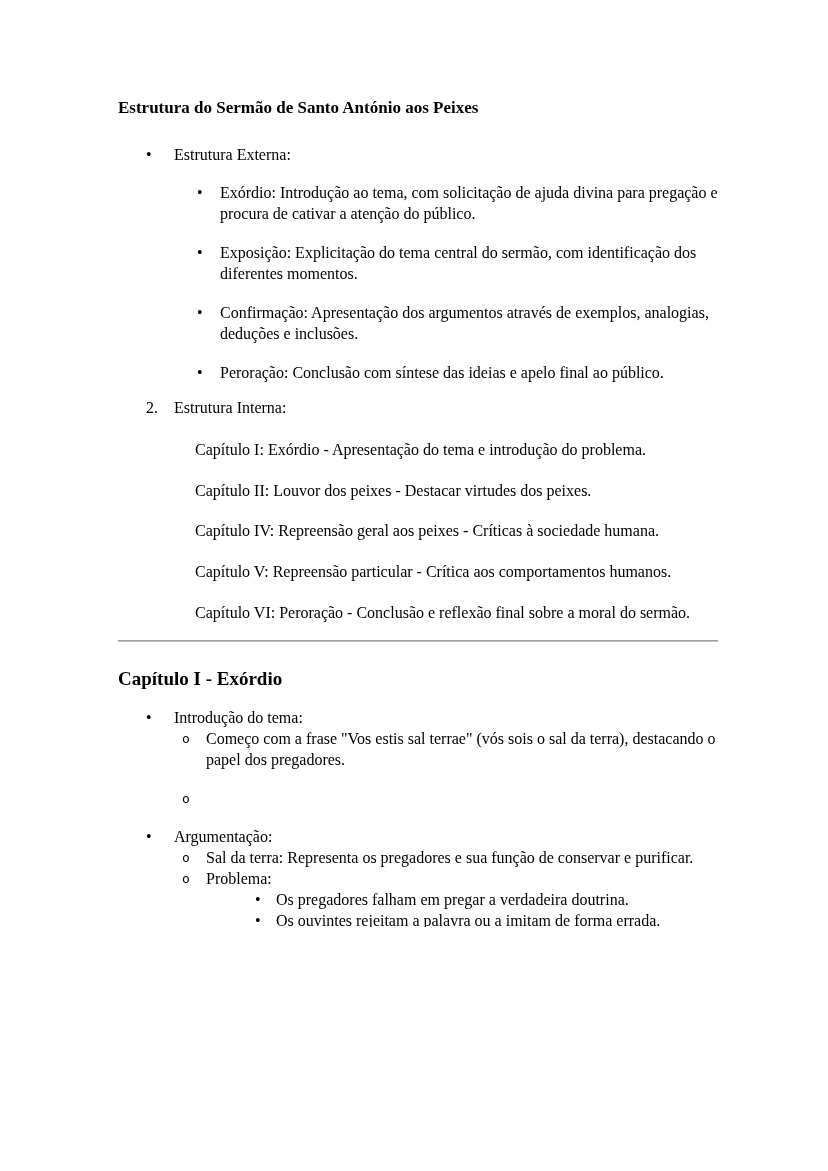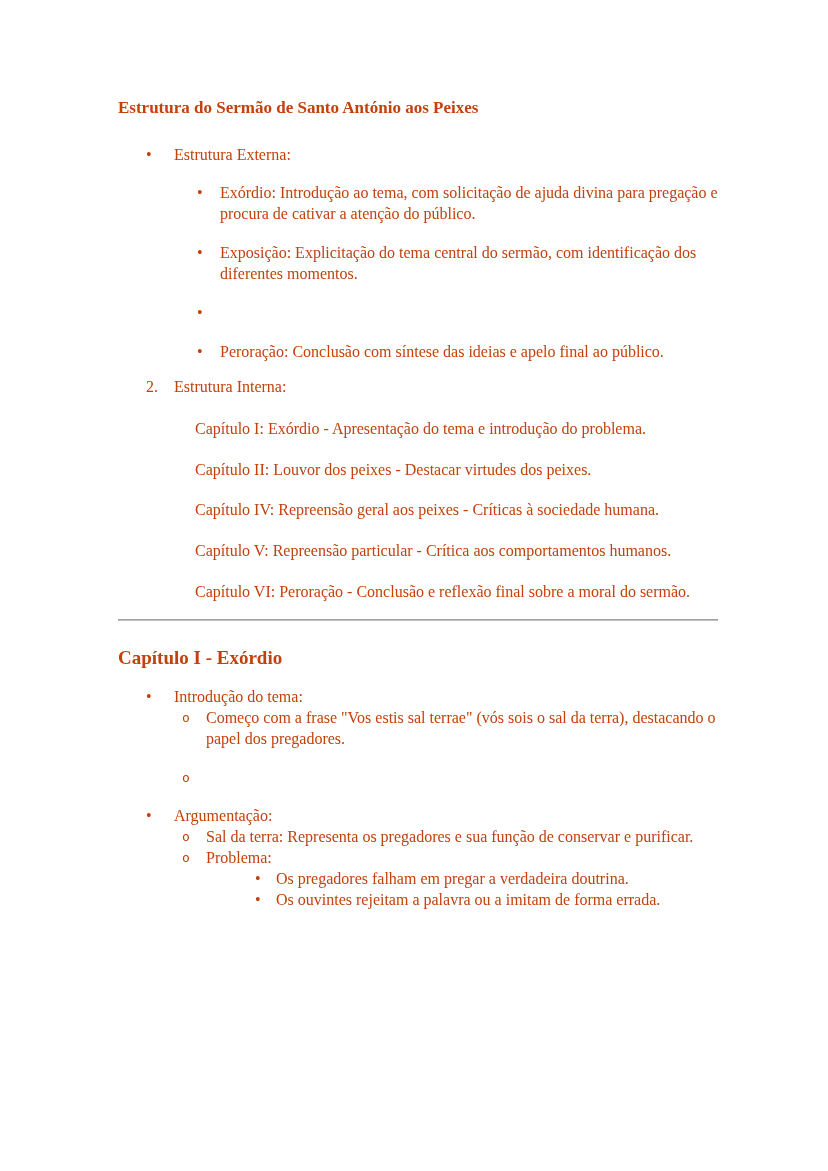--- a/index.html
+++ b/index.html
@@ -3,21 +3,21 @@
 <meta charset="utf-8">
 <style>
   html, body { margin: 0; padding: 0; background: #ffffff; }
   .page {
     width: 828px;
     height: 927px;
     background: #ffffff;
     box-sizing: border-box;
     padding: 97px 110px 0 118px;
     font-family: "Liberation Serif", "DejaVu Serif", serif;
-    color: #c2410c;
+    color: #000000;
     overflow: hidden;
   }
   .doc-title {
     font-size: 17px;
     font-weight: bold;
     line-height: 22px;
     margin: 0 0 25px 0;
   }
   .section-heading {
     font-size: 19px;
@@ -74,20 +74,21 @@
       <div class="txt"><b class="term">Exórdio</b><span>: Introdução ao tema, com solicitação de ajuda divina para pregação e procura de cativar a atenção do público.</span></div>
     </div>
 
     <div class="row l2 mt18">
       <span class="marker">•</span>
       <div class="txt"><b class="term">Exposição</b><span>: Explicitação do tema central do sermão, com identificação dos diferentes momentos.</span></div>
     </div>
 
     <div class="row l2 mt18">
       <span class="marker">•</span>
+      <div class="txt"><b class="term">Confirmação</b><span>: Apresentação dos argumentos através de exemplos, analogias, deduções e inclusões.</span></div>
     </div>
 
     <div class="row l2 mt18">
       <span class="marker">•</span>
       <div class="txt"><b class="term">Peroração</b><span>: Conclusão com síntese das ideias e apelo final ao público.</span></div>
     </div>
 
     <div class="row l1 mt14">
       <span class="marker">2.</span>
       <div class="txt"><b class="term">Estrutura Interna</b><span>:</span></div>

